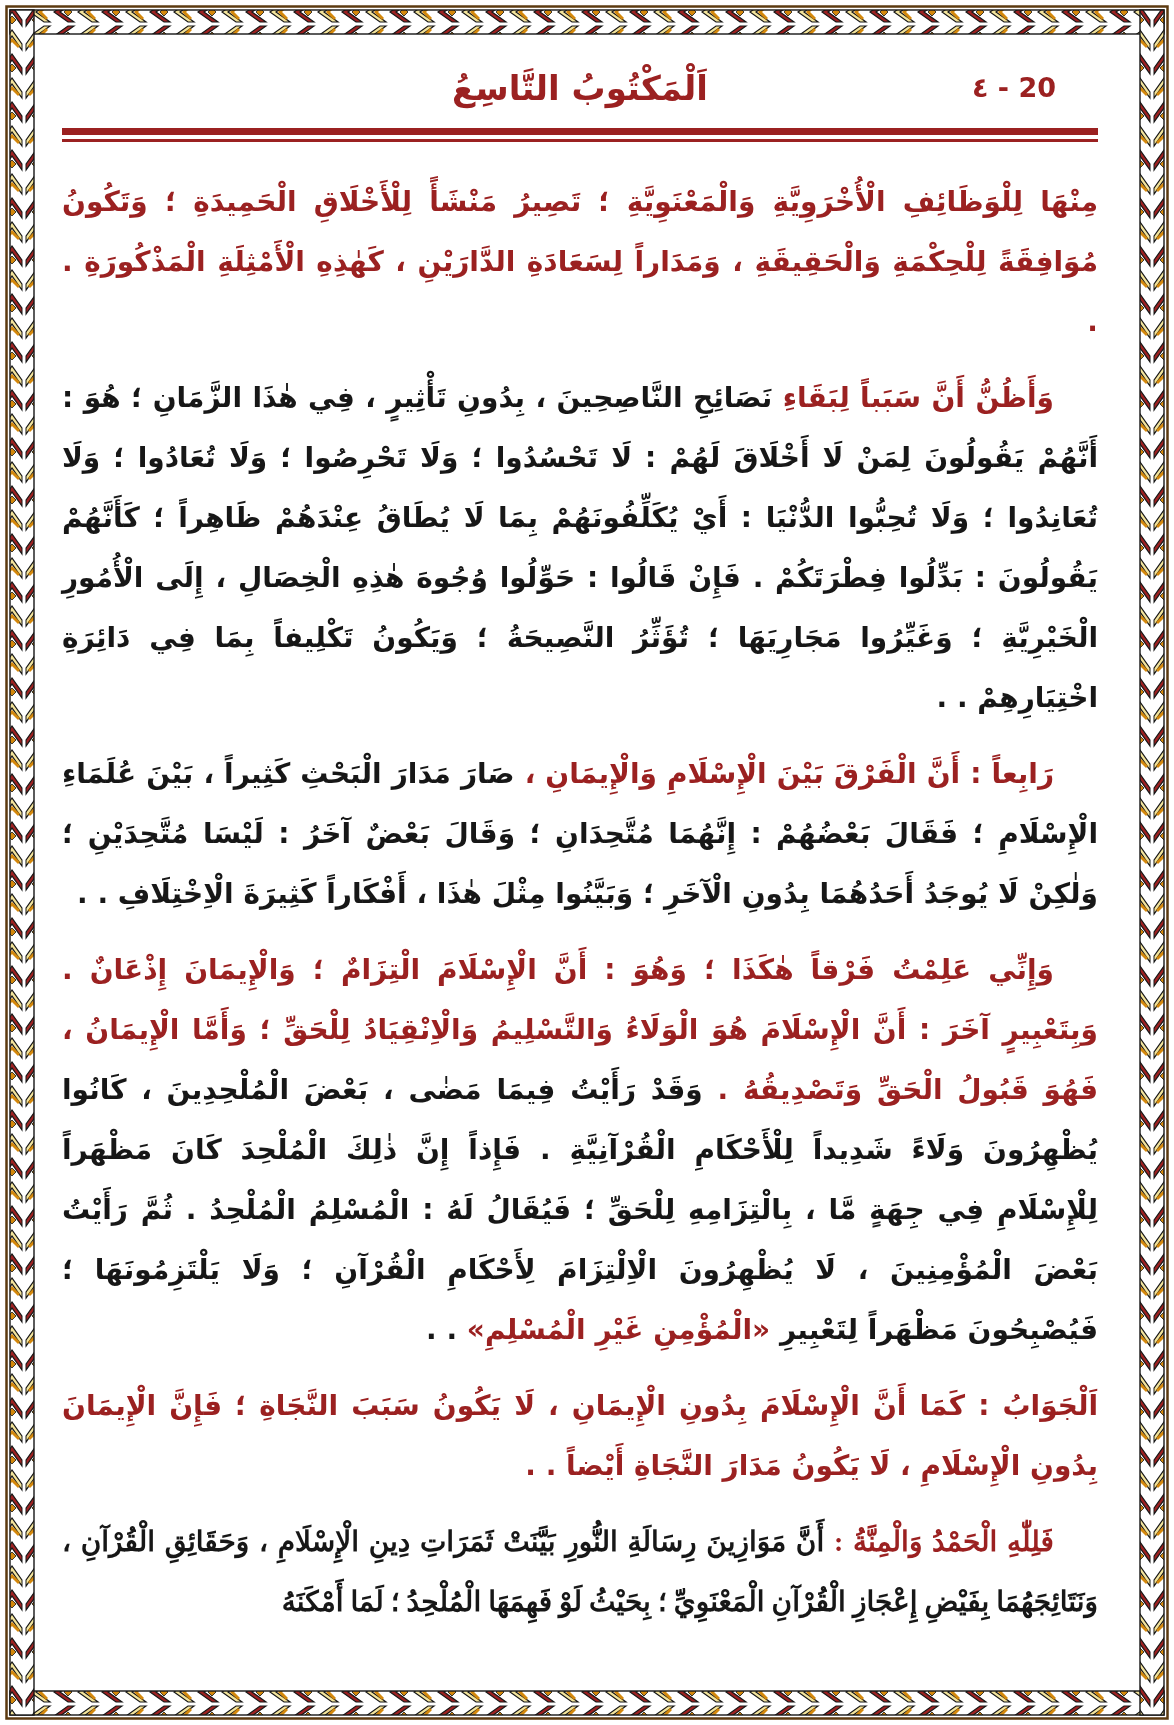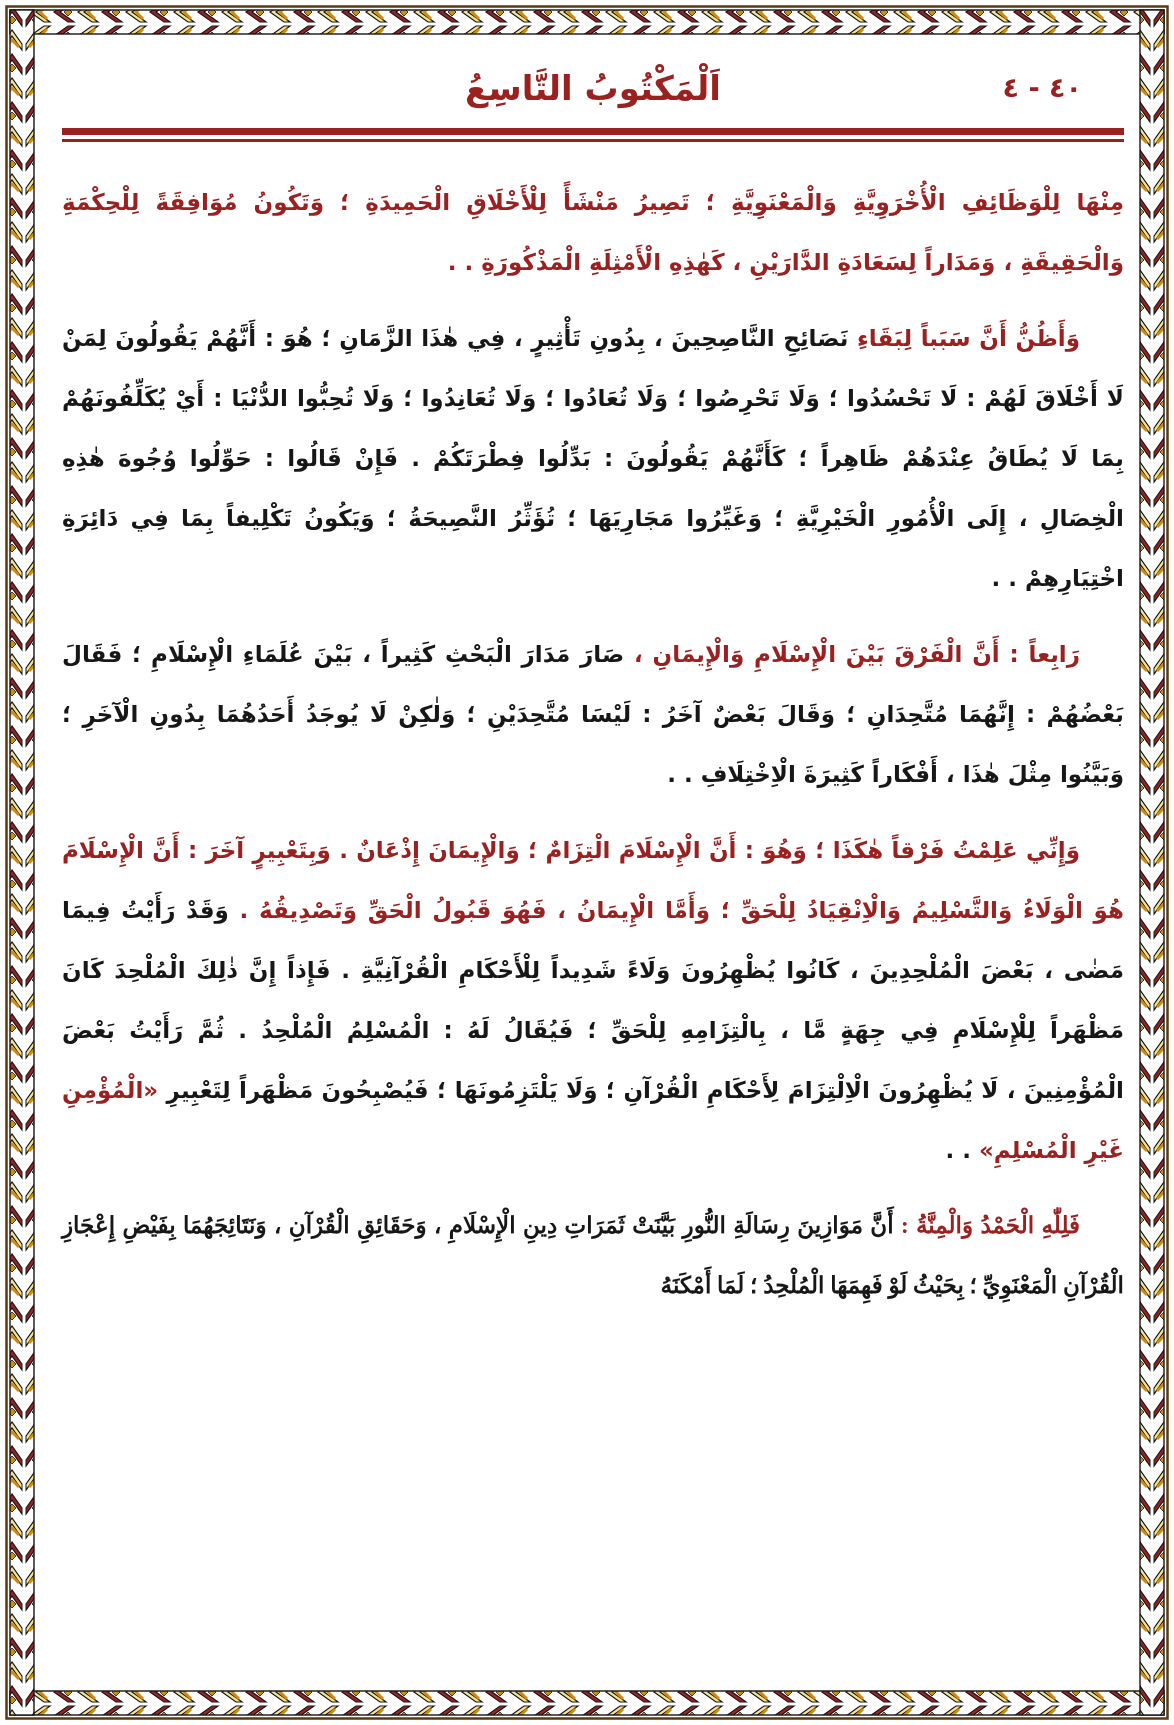--- a/index.html
+++ b/index.html
@@ -6,41 +6,41 @@
   .page{
     position:relative;
     width:1174px;height:1725px;
     background:#ffffff;
     overflow:hidden;
     font-family:"DejaVu Sans", sans-serif;
   }
   .border-svg{position:absolute;inset:0;pointer-events:none;}
   .content{
     position:absolute;
-    top:56px;right:50px;left:62px;
+    top:56px;right:76px;left:62px;
     direction:rtl;
   }
   .header{position:relative;height:64px;}
   .title{
     text-align:center;
     font-size:34px;font-weight:bold;
     color:var(--accent,#9b2121);
     line-height:64px;
   }
   .page-num{
     position:absolute;top:0;right:42px;
     font-size:27px;font-weight:bold;
     color:var(--accent,#9b2121);
     line-height:64px;
   }
   .rule-thick{height:7px;background:var(--accent,#9b2121);margin-top:8px;}
   .rule-thin{height:3px;background:var(--accent,#9b2121);margin-top:4px;}
   .body{
     margin-top:30px;
-    font-size:23px;
+    font-size:28px;
     line-height:60px;
     font-weight:bold;
     text-align:justify;
     color:var(--ink,#171717);
   }
   .para{margin:0 0 16px 0;}
   .para.indent{text-indent:44px;}
   .para:last-child{margin-bottom:0;font-family:Liberation Serif, serif;}
   .seg-red{color:var(--accent,#9b2121);}
   .seg-black{color:var(--ink,#171717);}
@@ -85,26 +85,27 @@
     <rect x="10" y="10" width="1154" height="24" fill="url(#chainH)" stroke="#161616" stroke-width="1.4"></rect>
     <rect x="10" y="1691" width="1154" height="24" fill="url(#chainH)" stroke="#161616" stroke-width="1.4"></rect>
 
     <rect x="10" y="10" width="24" height="1705" fill="url(#chainV)" stroke="#161616" stroke-width="1.4"></rect>
     <rect x="1140" y="10" width="24" height="1705" fill="url(#chainV)" stroke="#161616" stroke-width="1.4"></rect>
   </svg>
 
   <div class="content">
     <div class="header">
       <div class="title">اَلْمَكْتُوبُ التَّاسِعُ</div>
-      <div class="page-num">٤٠ - ٤</div>
+      <div class="page-num">20 - ٤</div>
     </div>
     <div class="rule-thick"></div>
     <div class="rule-thin"></div>
 
     <div class="body">
         <p class="para"><span class="seg-red">مِنْهَا لِلْوَظَائِفِ الْأُخْرَوِيَّةِ وَالْمَعْنَوِيَّةِ ؛ تَصِيرُ مَنْشَأً لِلْأَخْلَاقِ الْحَمِيدَةِ ؛ وَتَكُونُ مُوَافِقَةً لِلْحِكْمَةِ وَالْحَقِيقَةِ ، وَمَدَاراً لِسَعَادَةِ الدَّارَيْنِ ، كَهٰذِهِ الْأَمْثِلَةِ الْمَذْكُورَةِ . .</span></p>
         <p class="para indent"><span class="seg-red">وَأَظُنُّ أَنَّ سَبَباً لِبَقَاءِ </span><span class="seg-black">نَصَائِحِ النَّاصِحِينَ ، بِدُونِ تَأْثِيرٍ ، فِي هٰذَا الزَّمَانِ ؛ هُوَ : أَنَّهُمْ يَقُولُونَ لِمَنْ لَا أَخْلَاقَ لَهُمْ : لَا تَحْسُدُوا ؛ وَلَا تَحْرِصُوا ؛ وَلَا تُعَادُوا ؛ وَلَا تُعَانِدُوا ؛ وَلَا تُحِبُّوا الدُّنْيَا : أَيْ يُكَلِّفُونَهُمْ بِمَا لَا يُطَاقُ عِنْدَهُمْ ظَاهِراً ؛ كَأَنَّهُمْ يَقُولُونَ : بَدِّلُوا فِطْرَتَكُمْ . فَإِنْ قَالُوا : حَوِّلُوا وُجُوهَ هٰذِهِ الْخِصَالِ ، إِلَى الْأُمُورِ الْخَيْرِيَّةِ ؛ وَغَيِّرُوا مَجَارِيَهَا ؛ تُؤَثِّرُ النَّصِيحَةُ ؛ وَيَكُونُ تَكْلِيفاً بِمَا فِي دَائِرَةِ اخْتِيَارِهِمْ . .</span></p>
         <p class="para indent"><span class="seg-red">رَابِعاً : أَنَّ الْفَرْقَ بَيْنَ الْإِسْلَامِ وَالْإِيمَانِ ، </span><span class="seg-black">صَارَ مَدَارَ الْبَحْثِ كَثِيراً ، بَيْنَ عُلَمَاءِ الْإِسْلَامِ ؛ فَقَالَ بَعْضُهُمْ : إِنَّهُمَا مُتَّحِدَانِ ؛ وَقَالَ بَعْضٌ آخَرُ : لَيْسَا مُتَّحِدَيْنِ ؛ وَلٰكِنْ لَا يُوجَدُ أَحَدُهُمَا بِدُونِ الْآخَرِ ؛ وَبَيَّنُوا مِثْلَ هٰذَا ، أَفْكَاراً كَثِيرَةَ الْاِخْتِلَافِ . .</span></p>
         <p class="para indent"><span class="seg-red">وَإِنِّي عَلِمْتُ فَرْقاً هٰكَذَا ؛ وَهُوَ : أَنَّ الْإِسْلَامَ الْتِزَامٌ ؛ وَالْإِيمَانَ إِذْعَانٌ . وَبِتَعْبِيرٍ آخَرَ : أَنَّ الْإِسْلَامَ هُوَ الْوَلَاءُ وَالتَّسْلِيمُ وَالْاِنْقِيَادُ لِلْحَقِّ ؛ وَأَمَّا الْإِيمَانُ ، فَهُوَ قَبُولُ الْحَقِّ وَتَصْدِيقُهُ . </span><span class="seg-black">وَقَدْ رَأَيْتُ فِيمَا مَضٰى ، بَعْضَ الْمُلْحِدِينَ ، كَانُوا يُظْهِرُونَ وَلَاءً شَدِيداً لِلْأَحْكَامِ الْقُرْآنِيَّةِ . فَإِذاً إِنَّ ذٰلِكَ الْمُلْحِدَ كَانَ مَظْهَراً لِلْإِسْلَامِ فِي جِهَةٍ مَّا ، بِالْتِزَامِهِ لِلْحَقِّ ؛ فَيُقَالُ لَهُ : الْمُسْلِمُ الْمُلْحِدُ . ثُمَّ رَأَيْتُ بَعْضَ الْمُؤْمِنِينَ ، لَا يُظْهِرُونَ الْاِلْتِزَامَ لِأَحْكَامِ الْقُرْآنِ ؛ وَلَا يَلْتَزِمُونَهَا ؛ فَيُصْبِحُونَ مَظْهَراً لِتَعْبِيرِ </span><span class="seg-red">«الْمُؤْمِنِ غَيْرِ الْمُسْلِمِ»</span><span class="seg-black"> . .</span></p>
+        <p class="para"><span class="seg-red">اَلْجَوَابُ : كَمَا أَنَّ الْإِسْلَامَ بِدُونِ الْإِيمَانِ ، لَا يَكُونُ سَبَبَ النَّجَاةِ ؛ فَإِنَّ الْإِيمَانَ بِدُونِ الْإِسْلَامِ ، لَا يَكُونُ مَدَارَ النَّجَاةِ أَيْضاً . .</span></p>
         <p class="para indent"><span class="seg-red">فَلِلّٰهِ الْحَمْدُ وَالْمِنَّةُ : </span><span class="seg-black">أَنَّ مَوَازِينَ رِسَالَةِ النُّورِ بَيَّنَتْ ثَمَرَاتِ دِينِ الْإِسْلَامِ ، وَحَقَائِقِ الْقُرْآنِ ، وَنَتَائِجَهُمَا بِفَيْضِ إِعْجَازِ الْقُرْآنِ الْمَعْنَوِيِّ ؛ بِحَيْثُ لَوْ فَهِمَهَا الْمُلْحِدُ ؛ لَمَا أَمْكَنَهُ</span></p>
       </div>
   </div>
 </div>
 
 </body></html>

